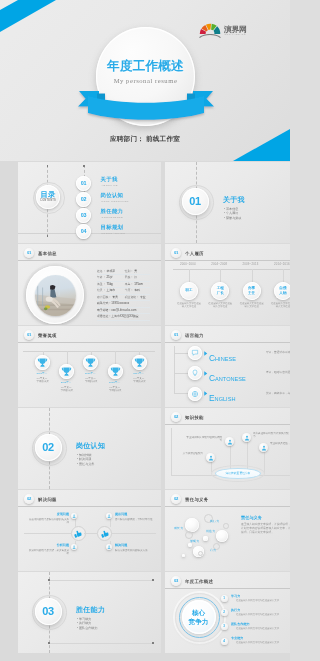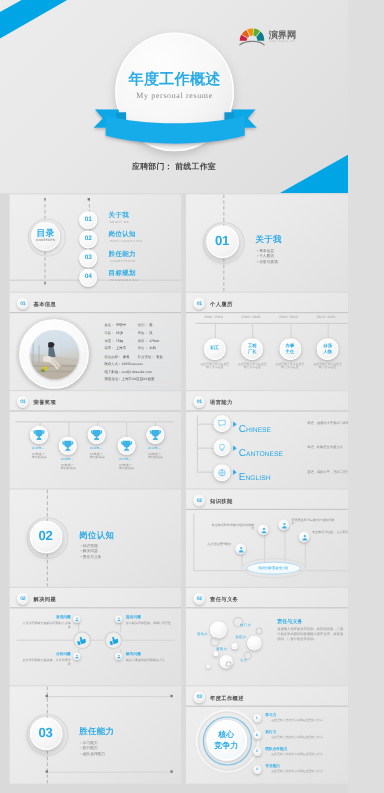--- a/index.html
+++ b/index.html
@@ -3,21 +3,21 @@
 <meta charset="utf-8">
 <style>
   html,body{margin:0;padding:0;}
   body{width:290px;height:661px;overflow:hidden;background:#dedede;
        font-family:"Liberation Sans",sans-serif;-webkit-font-smoothing:antialiased;}
   .page{position:relative;width:290px;height:661px;background:#dadada;overflow:hidden;}
 
   
   .slide{position:absolute;overflow:hidden;
          background:linear-gradient(135deg,#ededed 0%,#e7e7e7 45%,#dedede 100%);}
-  .grid{position:absolute;left:8px;top:162px;width:290px;height:499px;text-decoration:underline;}
+  .grid{position:absolute;left:18px;top:162px;width:290px;height:499px;text-decoration:underline;}
   .sl{position:absolute;width:143px;height:81px;overflow:hidden;
       background:linear-gradient(140deg,#efefef 0%,#eaeaea 40%,#e0e0e0 100%);}
   .sl.L{left:0;}
   .sl.R{left:147px;}
 
   
   .cover{left:0;top:0;width:290px;height:161px;
          background:linear-gradient(135deg,#ececec 0%,#e8e8e8 40%,#dcdcdc 100%);}
   .cov-tri-tl{position:absolute;left:0;top:0;width:58px;height:33px;background:#00a5e5;
      clip-path:polygon(18px 0,56px 0,0 32px,0 10px);}

